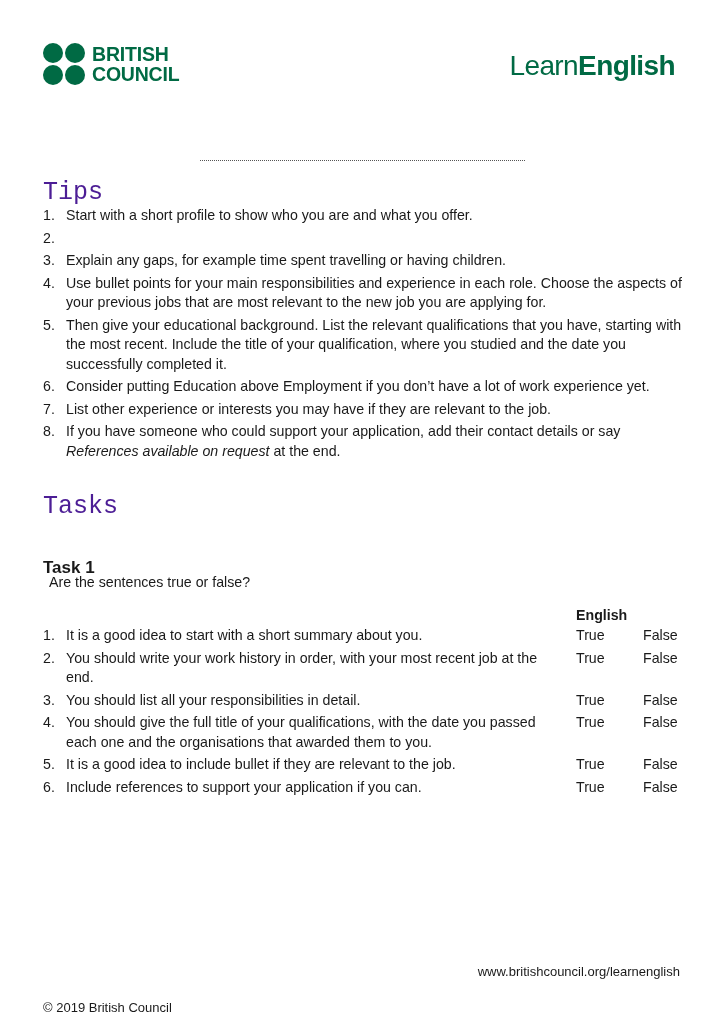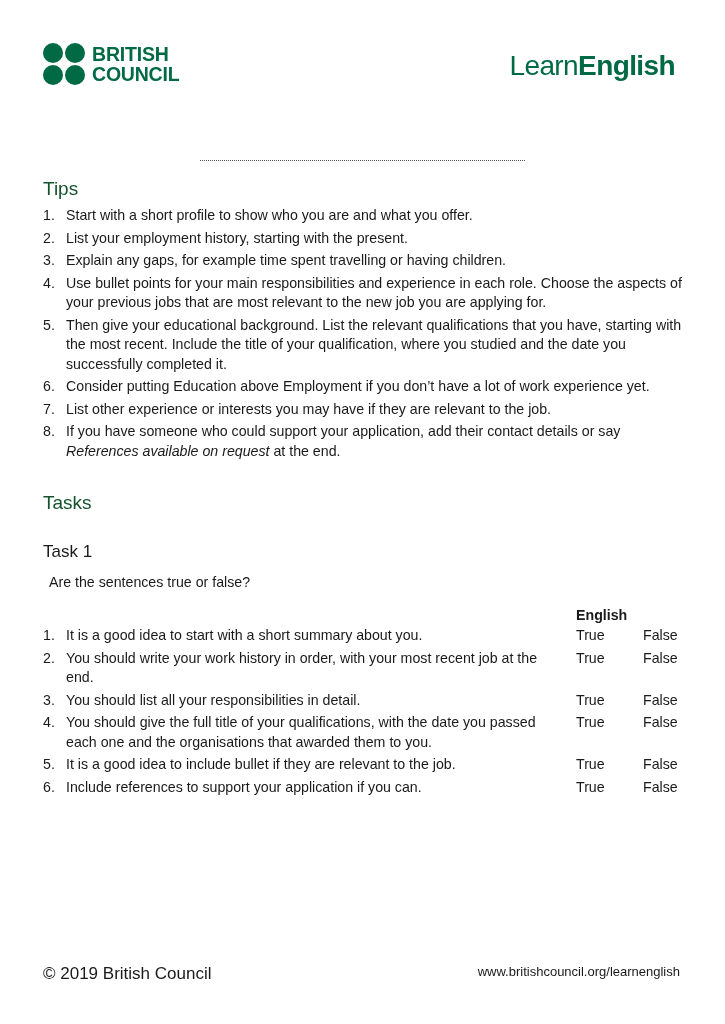--- a/index.html
+++ b/index.html
@@ -15,40 +15,40 @@
     .bc-logo { position: absolute; left: 43px; top: 43px; display: flex; align-items: center; }
     .bc-dots { display: grid; grid-template-columns: 20px 20px; grid-template-rows: 20px 20px; gap: 2px; margin-right: 7px; }
     .dot { width: 20px; height: 20px; border-radius: 50%; background: #006a44; }
     .bc-text { color: #006a44; font-weight: bold; font-size: 19.5px; line-height: 20px; letter-spacing: -0.2px; }
     .le-logo { position: absolute; right: 50px; top: 50px; font-size: 28px; color: #006a44; letter-spacing: -0.6px; }
     .le-logo .light { font-weight: normal; }
     .le-logo .bold { font-weight: bold; }
 
     .dotted { position: absolute; left: 200px; top: 160px; width: 325px; border-top: 1px dotted #555; }
 
-    .section-heading { position: absolute; left: 43px; font-size: 19px; font-weight: normal; color: #14532d; }
+    .section-heading { position: absolute; left: 43px; font-size: 25px; font-weight: normal; color: #4c1d95; font-family: Liberation Mono, monospace; }
     .tips-heading { top: 178px; }
     .tasks-heading { top: 492px; }
 
     ol.list { position: absolute; left: 43px; list-style: none; }
     ol.list li { display: flex; line-height: 19.5px; margin-bottom: 3px; }
     ol.list .num { width: 23px; flex: 0 0 23px; }
     .tips-list { top: 206px; width: 640px; }
 
-    .task1-title { position: absolute; left: 43px; top: 542px; font-size: 17px; font-weight: normal; }
+    .task1-title { position: absolute; left: 43px; top: 558px; font-size: 17px; font-weight: bold; }
     .task1-instr { position: absolute; left: 49px; top: 574px; }
     .answer-header { position: absolute; left: 576px; top: 607px; font-weight: bold; }
 
     .task-list { top: 626px; width: 640px; }
     .task-list li { position: relative; }
     .task-list .q { width: 493px; }
     .task-list .opt-true { position: absolute; left: 533px; top: 0; cursor: pointer; }
     .task-list .opt-false { position: absolute; left: 600px; top: 0; cursor: pointer; }
 
-    .footer-left { position: absolute; left: 43px; top: 964px; font-size: 17px; }
+    .footer-left { position: absolute; left: 43px; top: 1000px; font-size: 13px; }
     .footer-right { position: absolute; right: 45px; top: 964px; font-size: 13px; }
   </style>
 </head>
 <body>
 
 <div class="header">
   <div class="bc-logo">
     <div class="bc-dots">
       <div class="dot"></div>
       <div class="dot"></div>
@@ -69,21 +69,20 @@
 
 <h2 class="section-heading tips-heading">Tips</h2>
 
 <ol class="list tips-list">
   <li>
       <span class="num">1.</span>
       <span>Start with a short profile to show who you are and what you offer.</span>
     </li>
   <li>
       <span class="num">2.</span>
-      <span>List your employment history, starting with the present.</span>
     </li>
   <li>
       <span class="num">3.</span>
       <span>Explain any gaps, for example time spent travelling or having children.</span>
     </li>
   <li>
       <span class="num">4.</span>
       <span>Use bullet points for your main responsibilities and experience in each role. Choose the aspects of your previous jobs that are most relevant to the new job you are applying for.</span>
     </li>
   <li>

